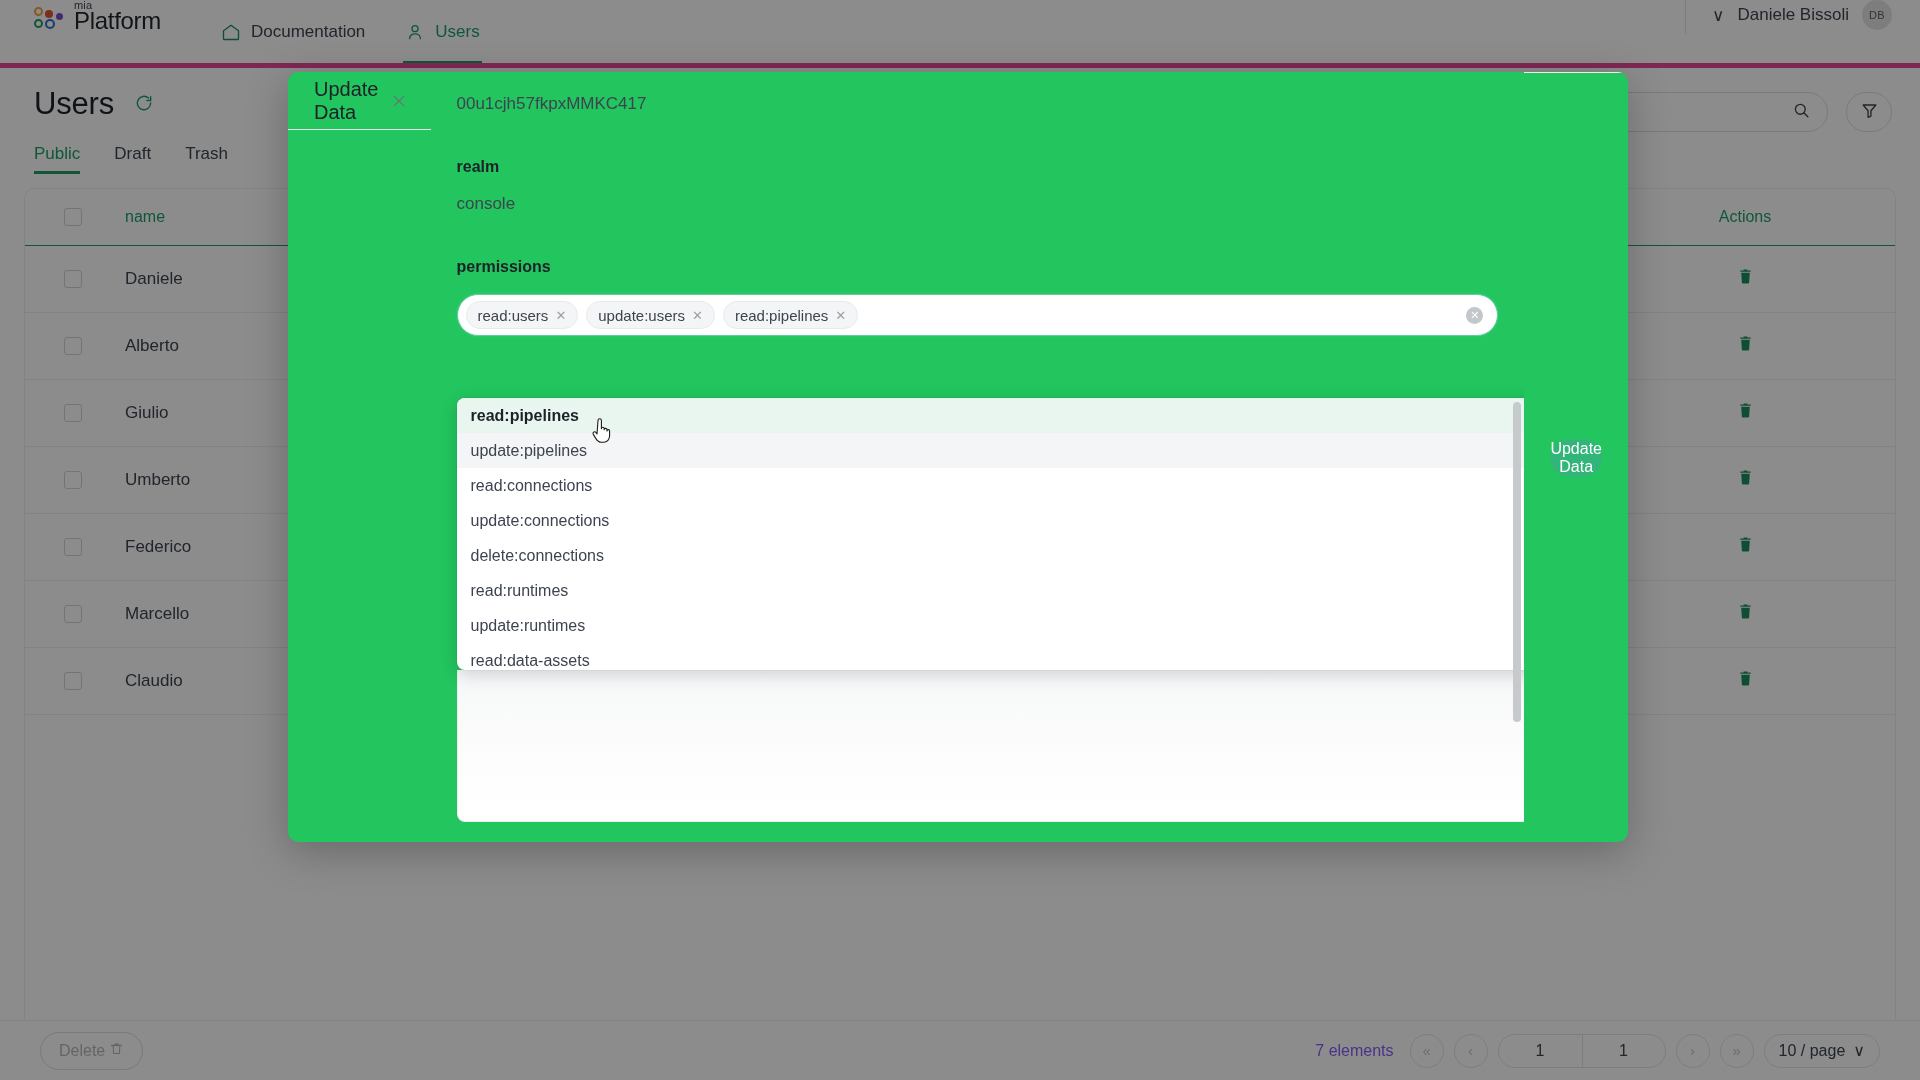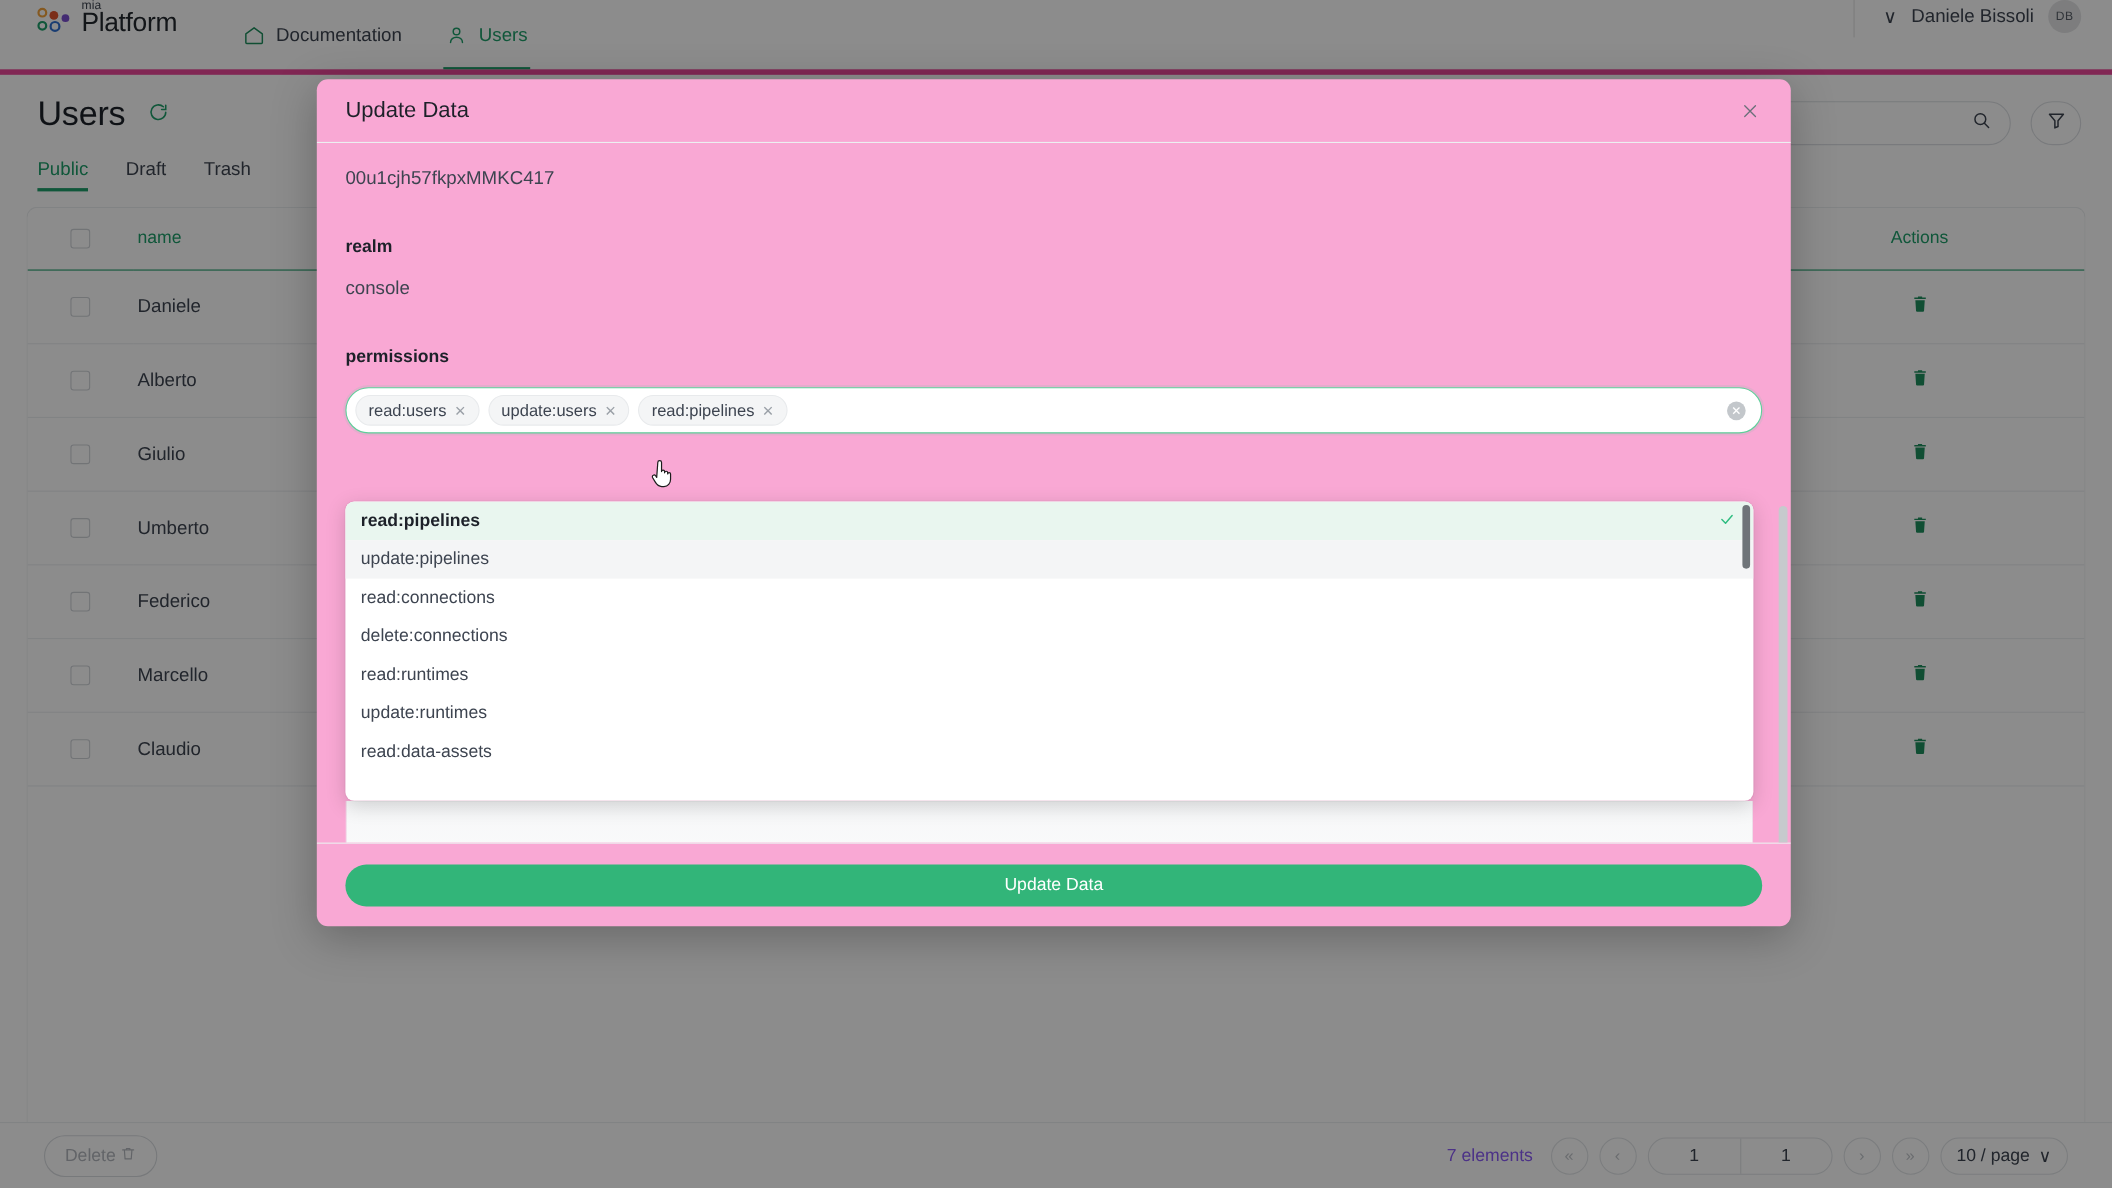--- a/index.html
+++ b/index.html
@@ -154,23 +154,23 @@
     background: #fff; cursor: pointer;
   }
 
   
   #overlay {
     position: absolute; inset: 0; background: rgba(0,0,0,.45);
   }
   #modal {
     position: absolute;
     left: 288px; top: 72px; width: 1340px; height: 770px;
-    background: #f9a8d4; border-radius: 10px;
+    background: #22c55e; border-radius: 10px;
     box-shadow: 0 10px 40px rgba(0,0,0,.25);
-    display: flex; flex-direction: column; overflow: hidden;
+    display: flex; flex-direction: row; overflow: hidden;
   }
   .modal-head {
     height: 58px; flex: 0 0 58px; display: flex; align-items: center;
     padding: 0 22px 0 26px; border-bottom: 1px solid #edeff1;
   }
   .modal-title { font-size: 20px; color: #1d2129; }
   .modal-close {
     margin-left: auto; width: 30px; height: 30px; display: flex;
     align-items: center; justify-content: center; cursor: pointer; color: #6a7079;
   }
@@ -488,20 +488,23 @@
                 <path d="M5 12.5 10 17.5 19 7"></path>
               </svg></span>
           </div>
           <div class="dd-item hovered">
             <span>update:pipelines</span>
           </div>
           <div class="dd-item">
             <span>read:connections</span>
           </div>
           <div class="dd-item">
+            <span>update:connections</span>
+          </div>
+          <div class="dd-item">
             <span>delete:connections</span>
           </div>
           <div class="dd-item">
             <span>read:runtimes</span>
           </div>
           <div class="dd-item">
             <span>update:runtimes</span>
           </div>
           <div class="dd-item">
             <span>read:data-assets</span>

